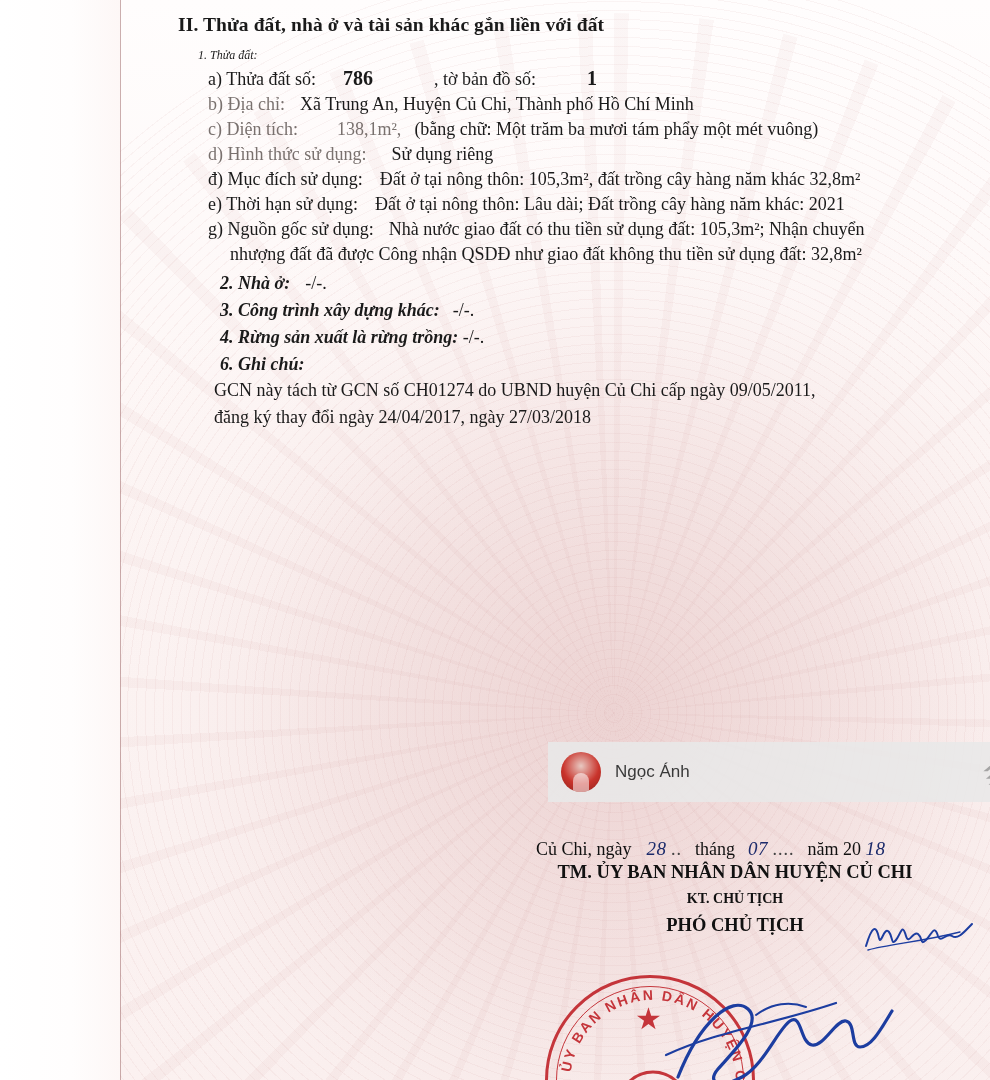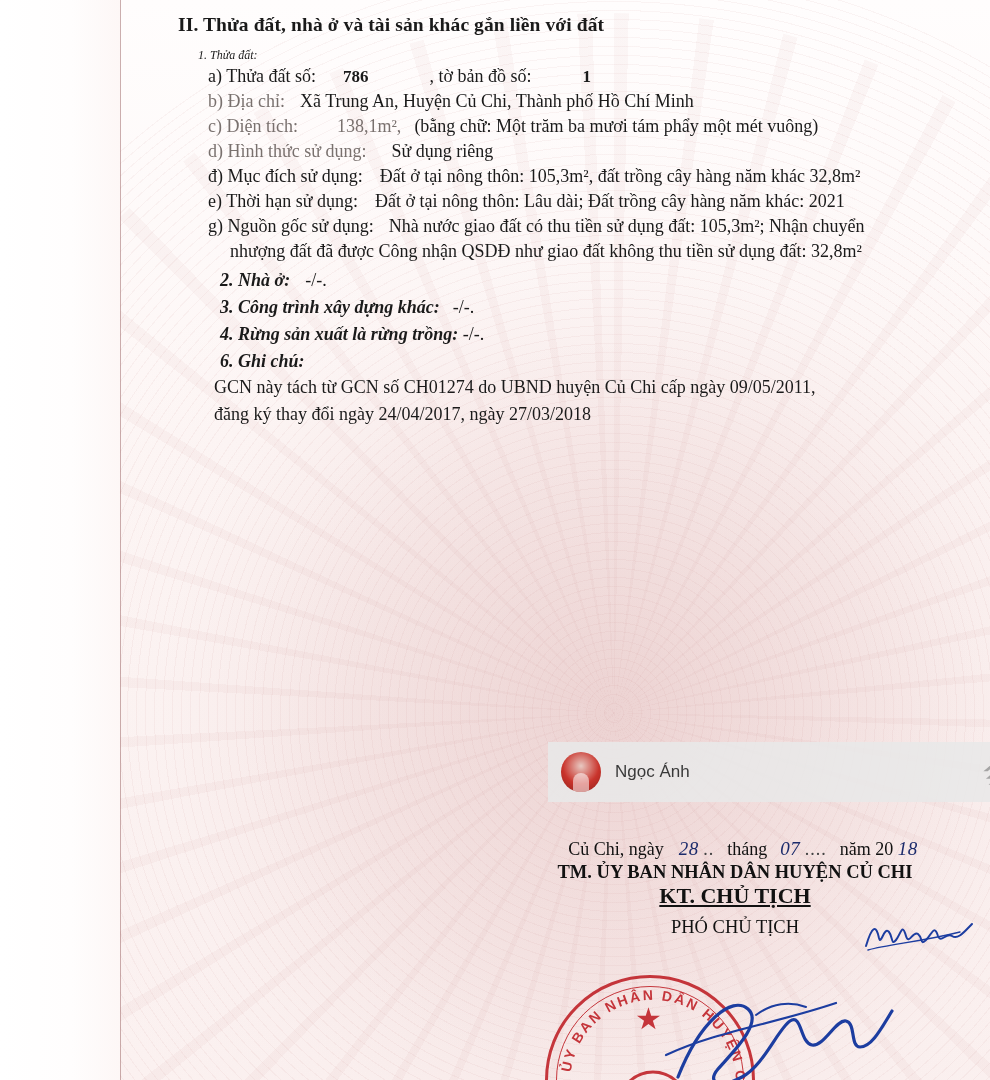--- a/index.html
+++ b/index.html
@@ -88,21 +88,21 @@
     font-style: italic;
     font-size: 12px;
     margin: 12px 0 1px 42px;
   }
   .line {
     font-size: 18px;
     margin: 1.5px 0 1.5px 52px;
     line-height: 1.31;
   }
   .faded { color: #5c5350; opacity: 0.82; }
-  .bold-val { font-weight: bold; font-size: 17px; }
+  .bold-val { font-weight: bold; font-size: 20px; }
   .indent2 { margin-left: 74px; }
   .numbered {
     font-size: 18px;
     margin: 6px 0 2px 64px;
     font-weight: bold;
     font-style: italic;
   }
   .numbered .plain {
     font-weight: normal;
     font-style: normal;
@@ -163,45 +163,45 @@
   .sign-block {
     position: absolute;
     left: 520px;
     top: 838px;
     width: 430px;
     text-align: center;
     color: #111;
   }
   .sign-date {
     font-size: 18px;
-    text-align: center;
+    text-align: left;
     margin-left: 16px;
     white-space: nowrap;
   }
   .hw {
     font-family: "Liberation Serif", serif;
     color: #1c2b6b;
     font-size: 19px;
     font-style: italic;
     letter-spacing: 0.5px;
   }
   .dots { letter-spacing: 1px; color: #444; }
   .sign-org {
     font-weight: bold;
     font-size: 18.5px;
     margin-top: 2px;
     font-family: "Liberation Serif", serif;
   }
   .sign-role1 {
     font-weight: bold;
-    font-size: 22px;
-    text-decoration: underline;
+    font-size: 14px;
+    margin-top: 8px;
   }
   .sign-role2 {
-    font-weight: normal;
+    font-weight: bold;
     font-size: 18.5px;
     margin-top: 8px;
     position: relative;
   }
 
   
   .stamp {
     position: absolute;
     left: 545px;
     top: 975px;

